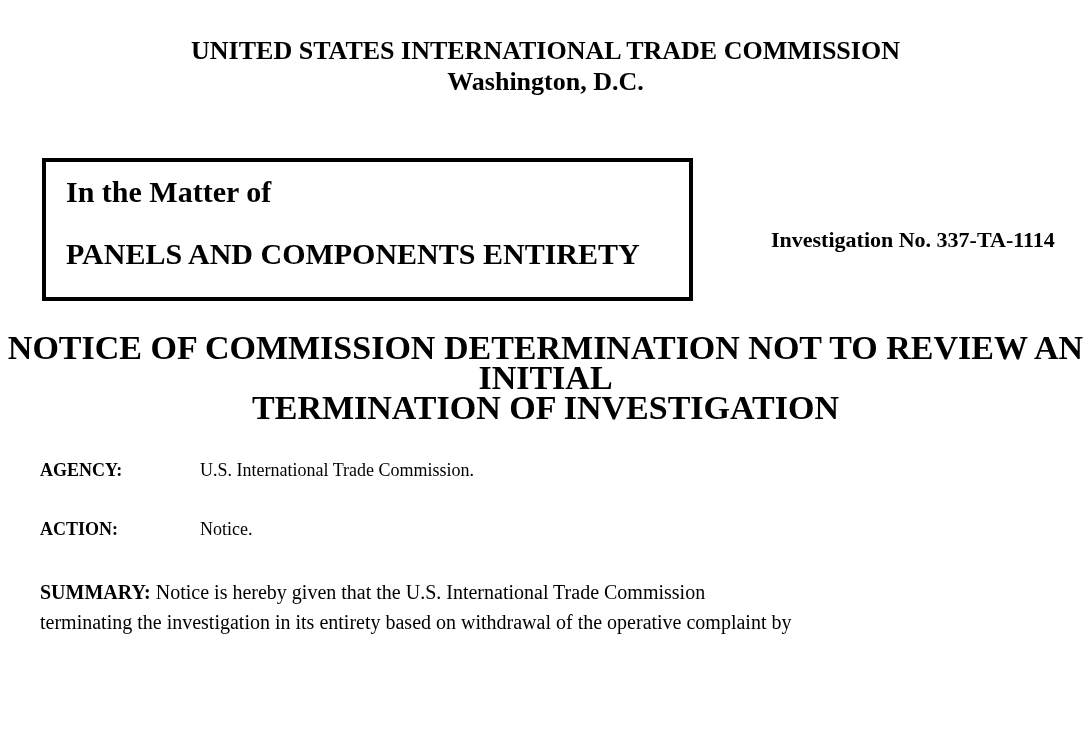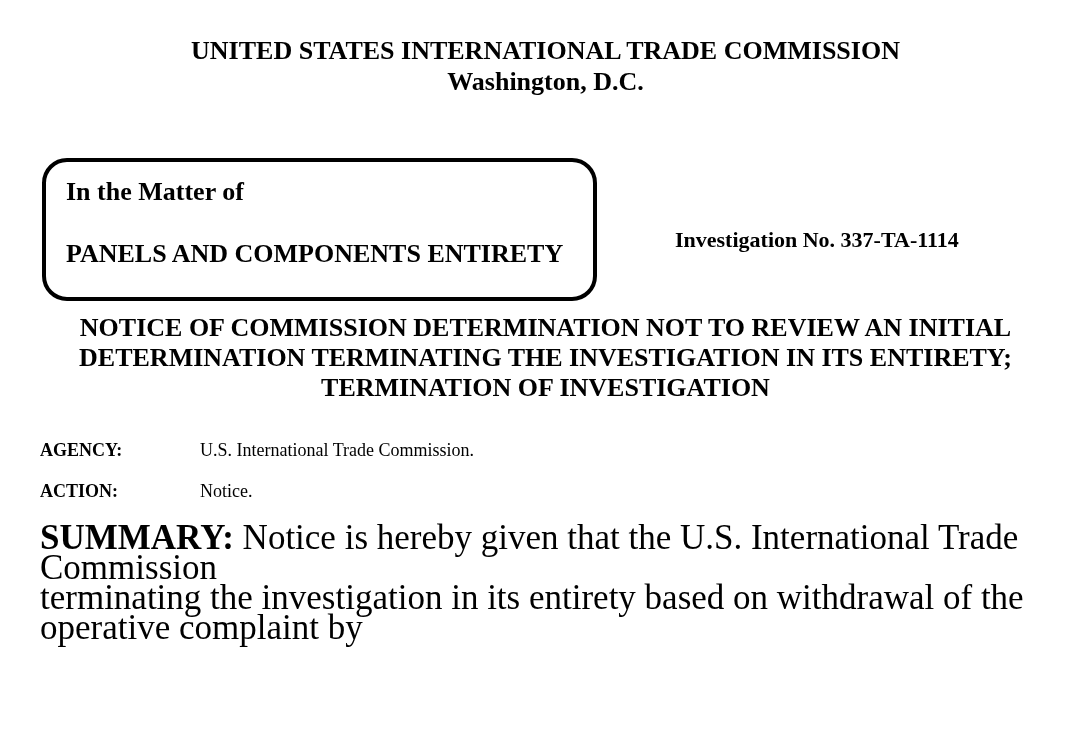--- a/index.html
+++ b/index.html
@@ -1,15 +1,15 @@
 <!DOCTYPE html>
 <html><head>
 <meta charset="utf-8">
 <style>
-  * { margin: 0; padding: 0; box-sizing: border-box; border-radius: 25px; }
+  * { margin: 0; padding: 0; box-sizing: border-box; }
   html, body { background: #ffffff; }
   body {
     width: 1091px;
     height: 748px;
     overflow: hidden;
     font-family: "Liberation Serif", "DejaVu Serif", serif;
     color: #000000;
     position: relative;
   }
   .page {
@@ -28,67 +28,67 @@
   }
 
   
   .caption-row {
     display: flex;
     margin-top: 61px;
     margin-left: 42px;
     margin-right: 20px;
   }
   .matter-box {
-    width: 555px;
+    width: 651px;
     border: 4px solid #000000;
     padding: 14px 20px 28px 20px;
     font-weight: bold;
-    font-size: 26px;
+    font-size: 30px;
     line-height: 31px;
     flex-shrink: 0;
   }
   .matter-box .spacer-line { height: 31px; }
   .inv-no {
     font-weight: bold;
     font-size: 22px;
     line-height: 31px;
     margin-left: 78px;
     margin-top: 66px;
     white-space: nowrap;
   }
 
   
   .notice-title {
-    margin-top: 12px;
+    margin-top: 32px;
     text-align: center;
     font-weight: bold;
-    font-size: 26px;
+    font-size: 34px;
     line-height: 30px;
   }
 
   
   .field-row {
     margin-left: 40px;
     font-size: 18px;
     line-height: 31px;
   }
   .field-row.agency { margin-top: 32px; }
-  .field-row.action { margin-top: 10px; }
+  .field-row.action { margin-top: 28px; }
   .field-label {
     display: inline-block;
     width: 160px;
     font-weight: bold;
   }
 
   
   .summary {
-    margin-top: 16px;
+    margin-top: 32px;
     margin-left: 40px;
     margin-right: 34px;
-    font-size: 35px;
+    font-size: 20px;
     line-height: 30px;
   }
   .summary .label { font-weight: bold; }
 </style>
 </head>
 <body>
 
 <div class="page">
 
   <div class="doc-header">
@@ -100,21 +100,20 @@
     <div class="matter-box">
       <div>In the Matter of</div>
       <div class="spacer-line"></div>
       <div>PANELS AND COMPONENTS ENTIRETY</div>
     </div>
     <div class="inv-no">Investigation No. 337-TA-1114</div>
   </div>
 
   <div class="notice-title">
     <div>NOTICE OF COMMISSION DETERMINATION NOT TO REVIEW AN INITIAL</div>
-    <div>DETERMINATION TERMINATING THE INVESTIGATION IN ITS ENTIRETY;</div>
     <div>TERMINATION OF INVESTIGATION</div>
   </div>
 
   <div class="field-row agency">
     <span class="field-label">AGENCY:</span><span>U.S. International Trade Commission.</span>
   </div>
 
   <div class="field-row action">
     <span class="field-label">ACTION:</span><span>Notice.</span>
   </div>

